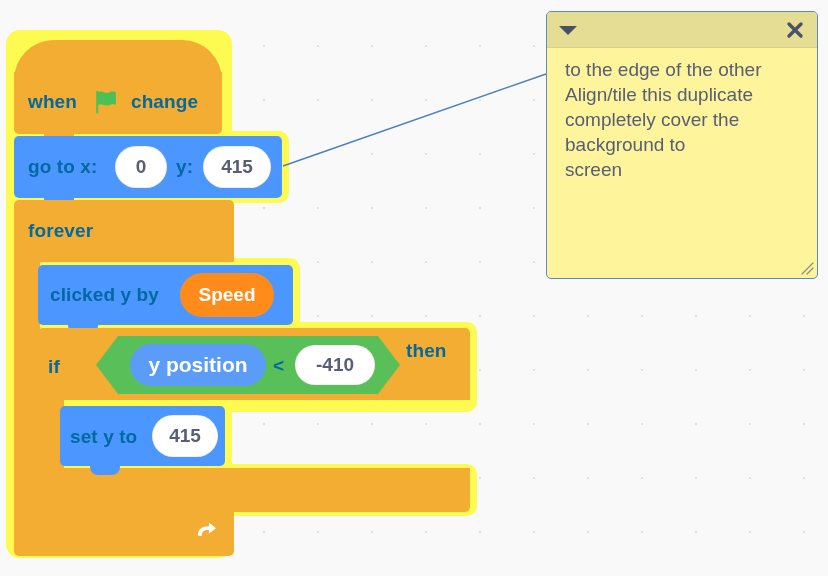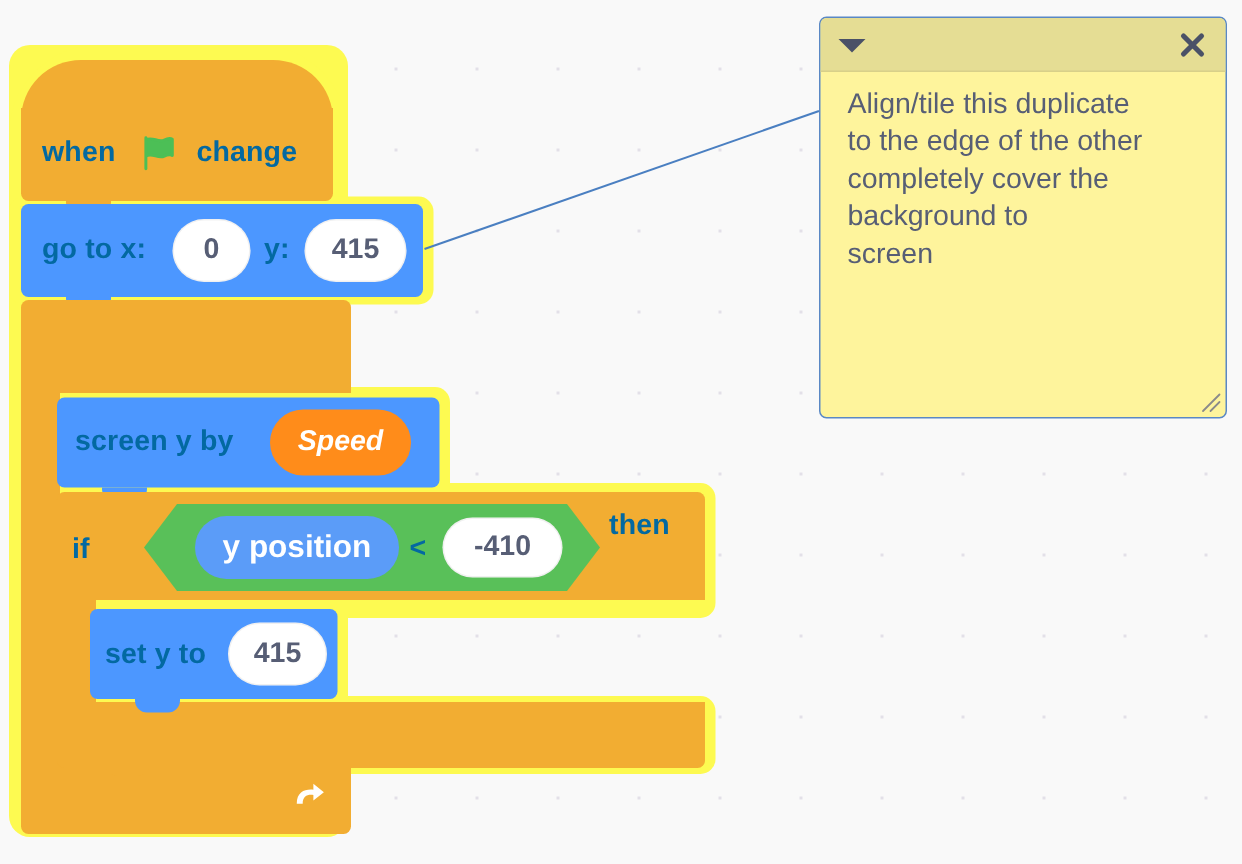--- a/index.html
+++ b/index.html
@@ -64,21 +64,21 @@
     color:#575e75;
     font-size:19px;font-weight:bold;
     box-shadow:inset 0 0 0 1px rgba(0,0,0,.06);
   }
   
   .reporter{
     position:absolute;
     background:#ff8c1a;
     border-radius:999px;
     display:flex;align-items:center;justify-content:center;
-    color:#ffffff;font-size:19px;font-weight:bold;font-style:italic;
+    color:#ffffff;font-size:19px;font-weight:bold;
   }
   
   .breporter{
     position:absolute;
     background:#5b9cf8;
     border-radius:999px;
     display:flex;align-items:center;justify-content:center;
     color:#ffffff;font-size:21px;font-weight:bold;
   }
   .txt{position:absolute;display:flex;align-items:center;}
@@ -163,29 +163,32 @@
     <span class="lbl">y:</span>
   </div>
   <div class="oval" style="left:203px;top:146px;width:68px;height:42px;">415</div>
 
   <div class="blk orange" style="left:14px;top:200px;width:220px;height:62px;border-radius:5px 5px 0 0;"></div>
 
   <div class="blk orange" style="left:14px;top:255px;width:26px;height:258px;border-radius:0;"></div>
 
   <div class="blk orange" style="left:14px;top:508px;width:220px;height:48px;border-radius:0 0 5px 5px;"></div>
   <div class="notch orange" style="left:70px;top:508px;width:30px;height:9px;background:#f2ad32;"></div>
+  <div class="txt" style="left:28px;top:216px;height:30px;">
+    <span class="lbl">forever</span>
+  </div>
 
   <svg style="position:absolute;left:192px;top:516px;" width="28" height="28" viewBox="0 0 24 24">
     <path d="M5 17 C5 10 10 8.5 14.5 9 L14.5 5.6 L20.5 10.4 L14.5 15.2 L14.5 12 C11 11.6 8.4 12.6 8.4 17 Z" fill="#ffffff"></path>
   </svg>
 
   <div class="blk blue" style="left:38px;top:265px;width:255px;height:60px;"></div>
   <div class="notch blue" style="left:68px;top:325px;background:#4c97ff;"></div>
   <div class="txt" style="left:50px;top:280px;height:30px;">
-    <span class="lbl">screen y by</span>
+    <span class="lbl">clicked y by</span>
   </div>
   <div class="reporter" style="left:180px;top:273px;width:94px;height:44px;">Speed</div>
 
   <div class="blk orange" style="left:38px;top:328px;width:432px;height:72px;border-radius:5px 5px 0 0;"></div>
   <div class="blk orange" style="left:38px;top:394px;width:26px;height:80px;border-radius:0;"></div>
   <div class="blk orange" style="left:38px;top:468px;width:432px;height:44px;border-radius:0 0 5px 5px;"></div>
   <div class="notch orange" style="left:92px;top:468px;width:30px;height:9px;background:#f2ad32;"></div>
   <div class="txt" style="left:48px;top:352px;height:30px;">
     <span class="lbl">if</span>
   </div>
@@ -214,22 +217,22 @@
   </svg>
 
   <div class="comment" style="left:546px;top:11px;width:272px;height:268px;">
     <div class="comment-bar">
       <div class="caret"></div>
       <svg class="xbtn" viewBox="0 0 20 20">
         <path d="M4 4 L16 16 M16 4 L4 16" stroke="#4a5167" stroke-width="3.4" stroke-linecap="round"></path>
       </svg>
     </div>
     <div class="comment-body">
+      <div>to the edge of the other</div>
       <div>Align/tile this duplicate</div>
-      <div>to the edge of the other</div>
       <div>completely cover the</div>
       <div>background to</div>
       <div>screen</div>
     </div>
     <svg class="resize" viewBox="0 0 14 14">
       <path d="M13 2 L2 13 M13 7 L7 13" stroke="#8a8a8a" stroke-width="1.2" stroke-linecap="round"></path>
     </svg>
   </div>
 
 </div>

